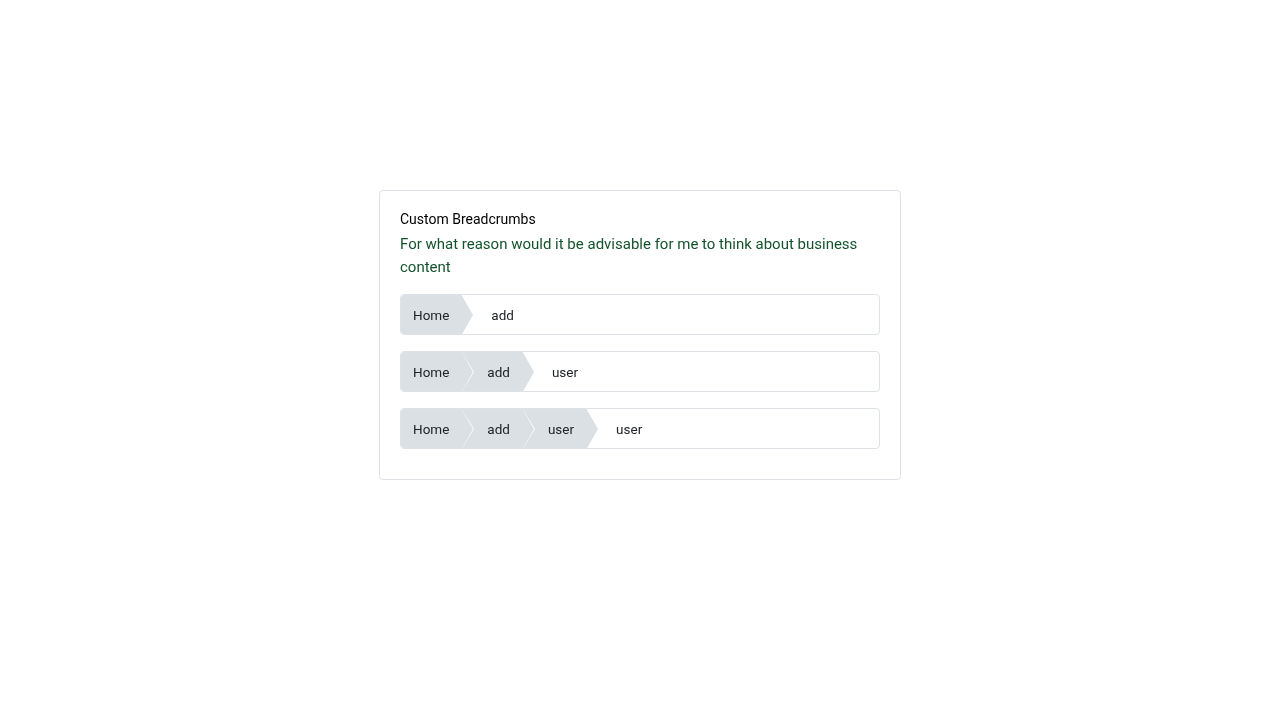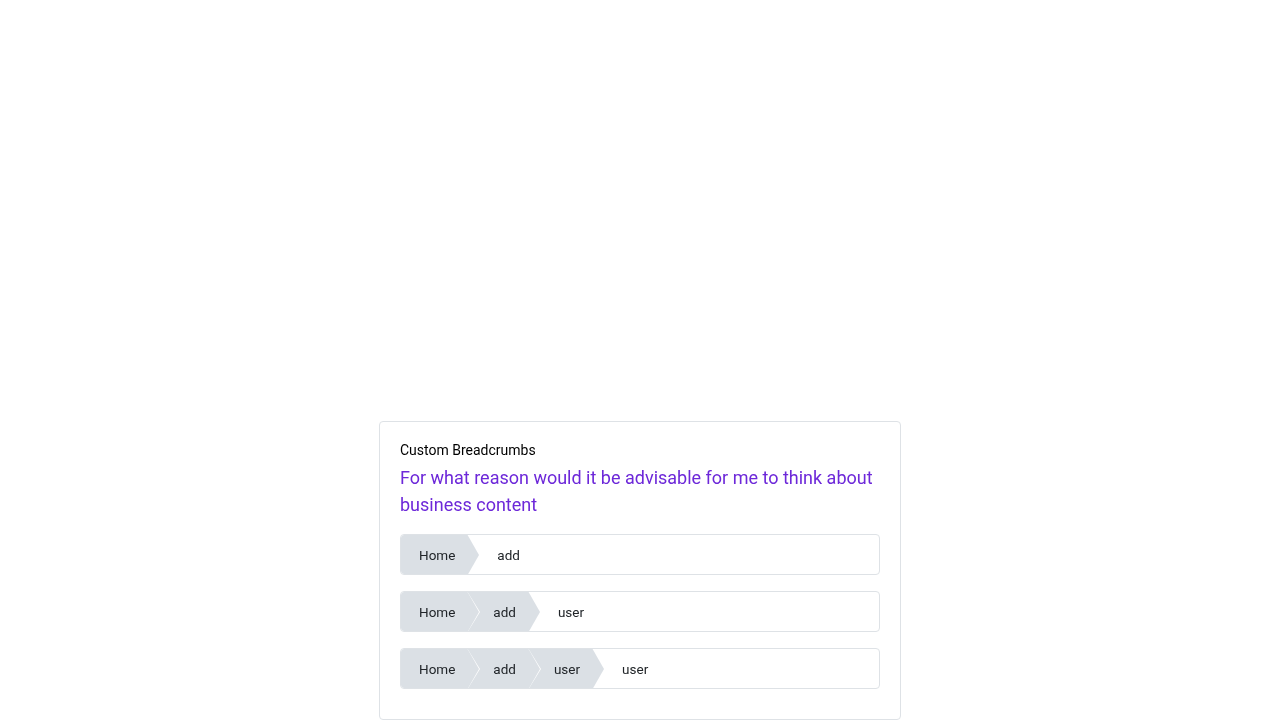--- a/index.html
+++ b/index.html
@@ -7,40 +7,40 @@
     margin: 0; padding: 0;
     width: 1280px; height: 720px;
     background: #ffffff;
     font-family: "Segoe UI", -apple-system, BlinkMacSystemFont, Roboto, "Helvetica Neue", Arial, sans-serif;
     font-size: 14px;
     color: #212529;
   }
   .page {
     width: 1280px; height: 720px;
     display: flex;
-    align-items: flex-end;
+    align-items: flex-start;
     justify-content: center;
     padding-top: 190px;
   }
   .card {
     width: 522px;
     border: 1px solid #dee2e6;
     border-radius: 4px;
     background: #fff;
     padding: 20px 20px 30px 20px;
   }
   .card-title {
     font-size: 14px;
     color: #000;
     font-weight: 400;
     margin: 0 0 6px 0;
   }
   .card-desc {
-    font-size: 18px;
-    color: #6d28d9;
+    font-size: 15px;
+    color: #14532d;
     line-height: 1.5;
     margin: 0 0 16px 0;
   }
   .bc {
     border: 1px solid #dee2e6;
     border-radius: 4px;
     background: #fff;
     height: 41px;
     margin-bottom: 16px;
     display: flex;
@@ -55,21 +55,21 @@
     align-items: center;
     height: 100%;
     padding-left: 26px;
     padding-right: 12px;
     background: #dbe0e5;
     color: #212529;
     font-size: 13.5px;
     cursor: pointer;
   }
   .crumb.first {
-    padding-left: 18px;
+    padding-left: 12px;
     border-top-left-radius: 3px;
     border-bottom-left-radius: 3px;
   }
   
   .crumb::before,
   .crumb::after {
     content: "";
     position: absolute;
     top: 50%;
     width: 0; height: 0;

